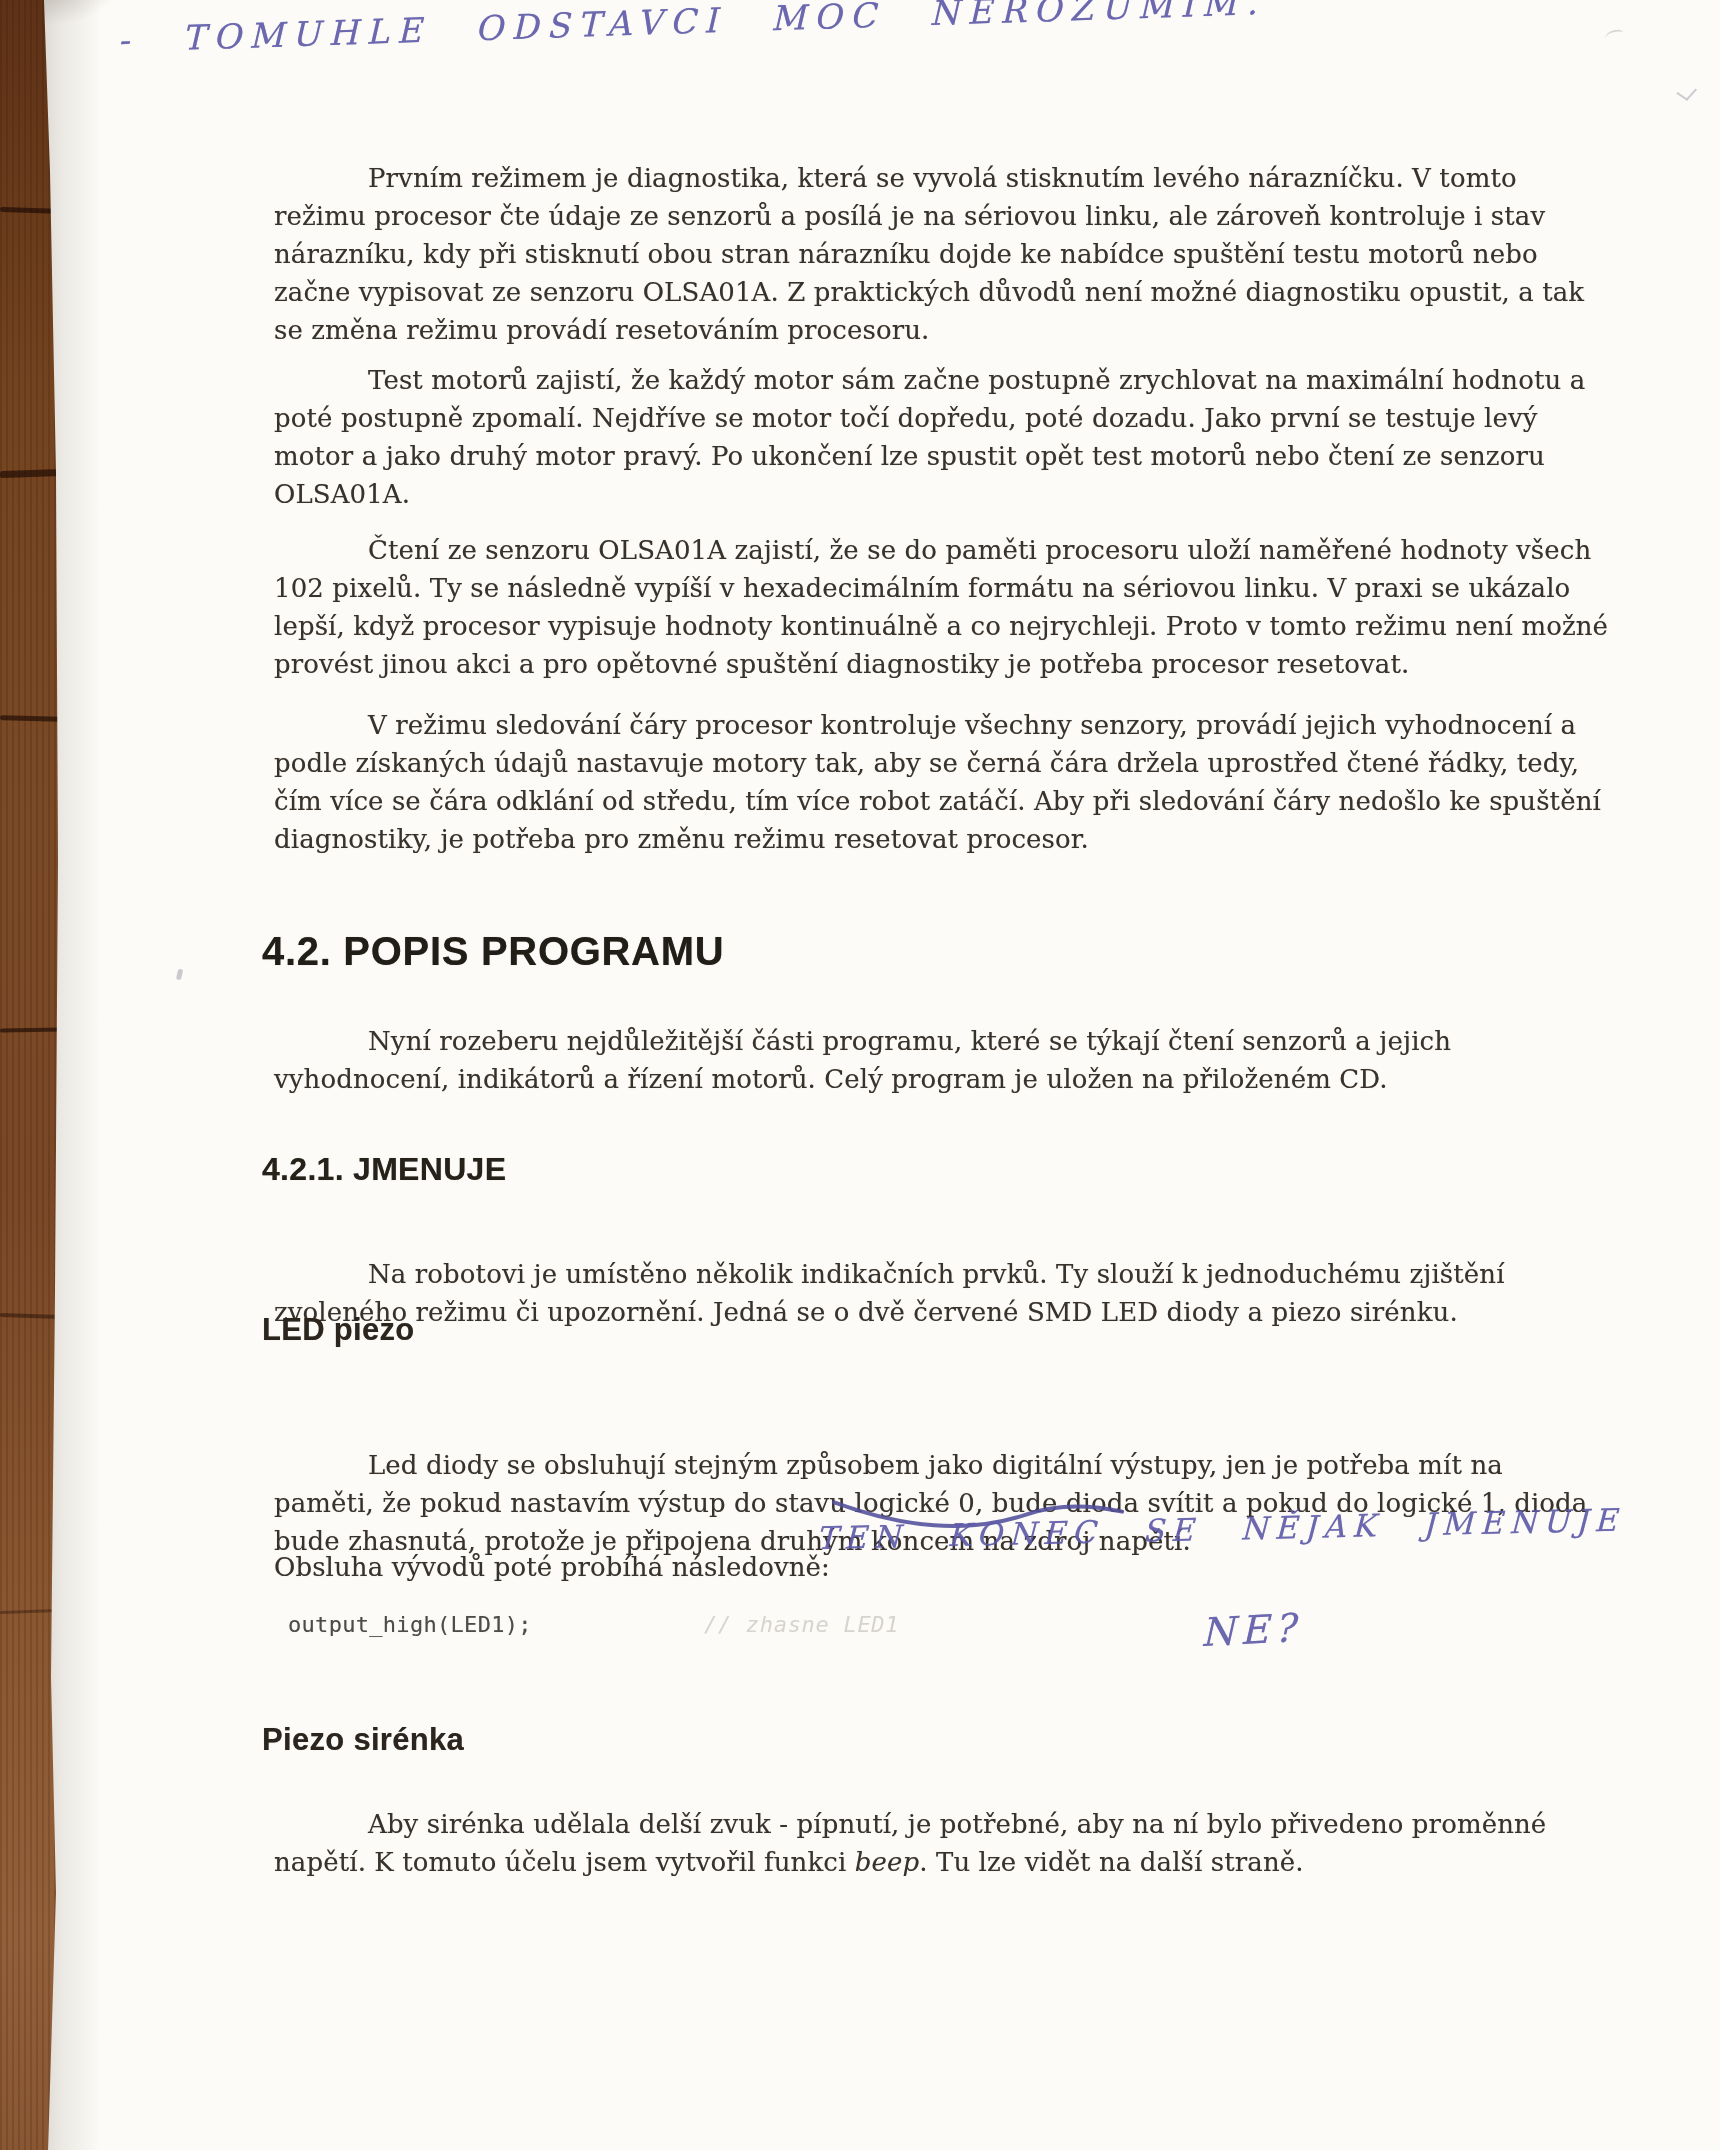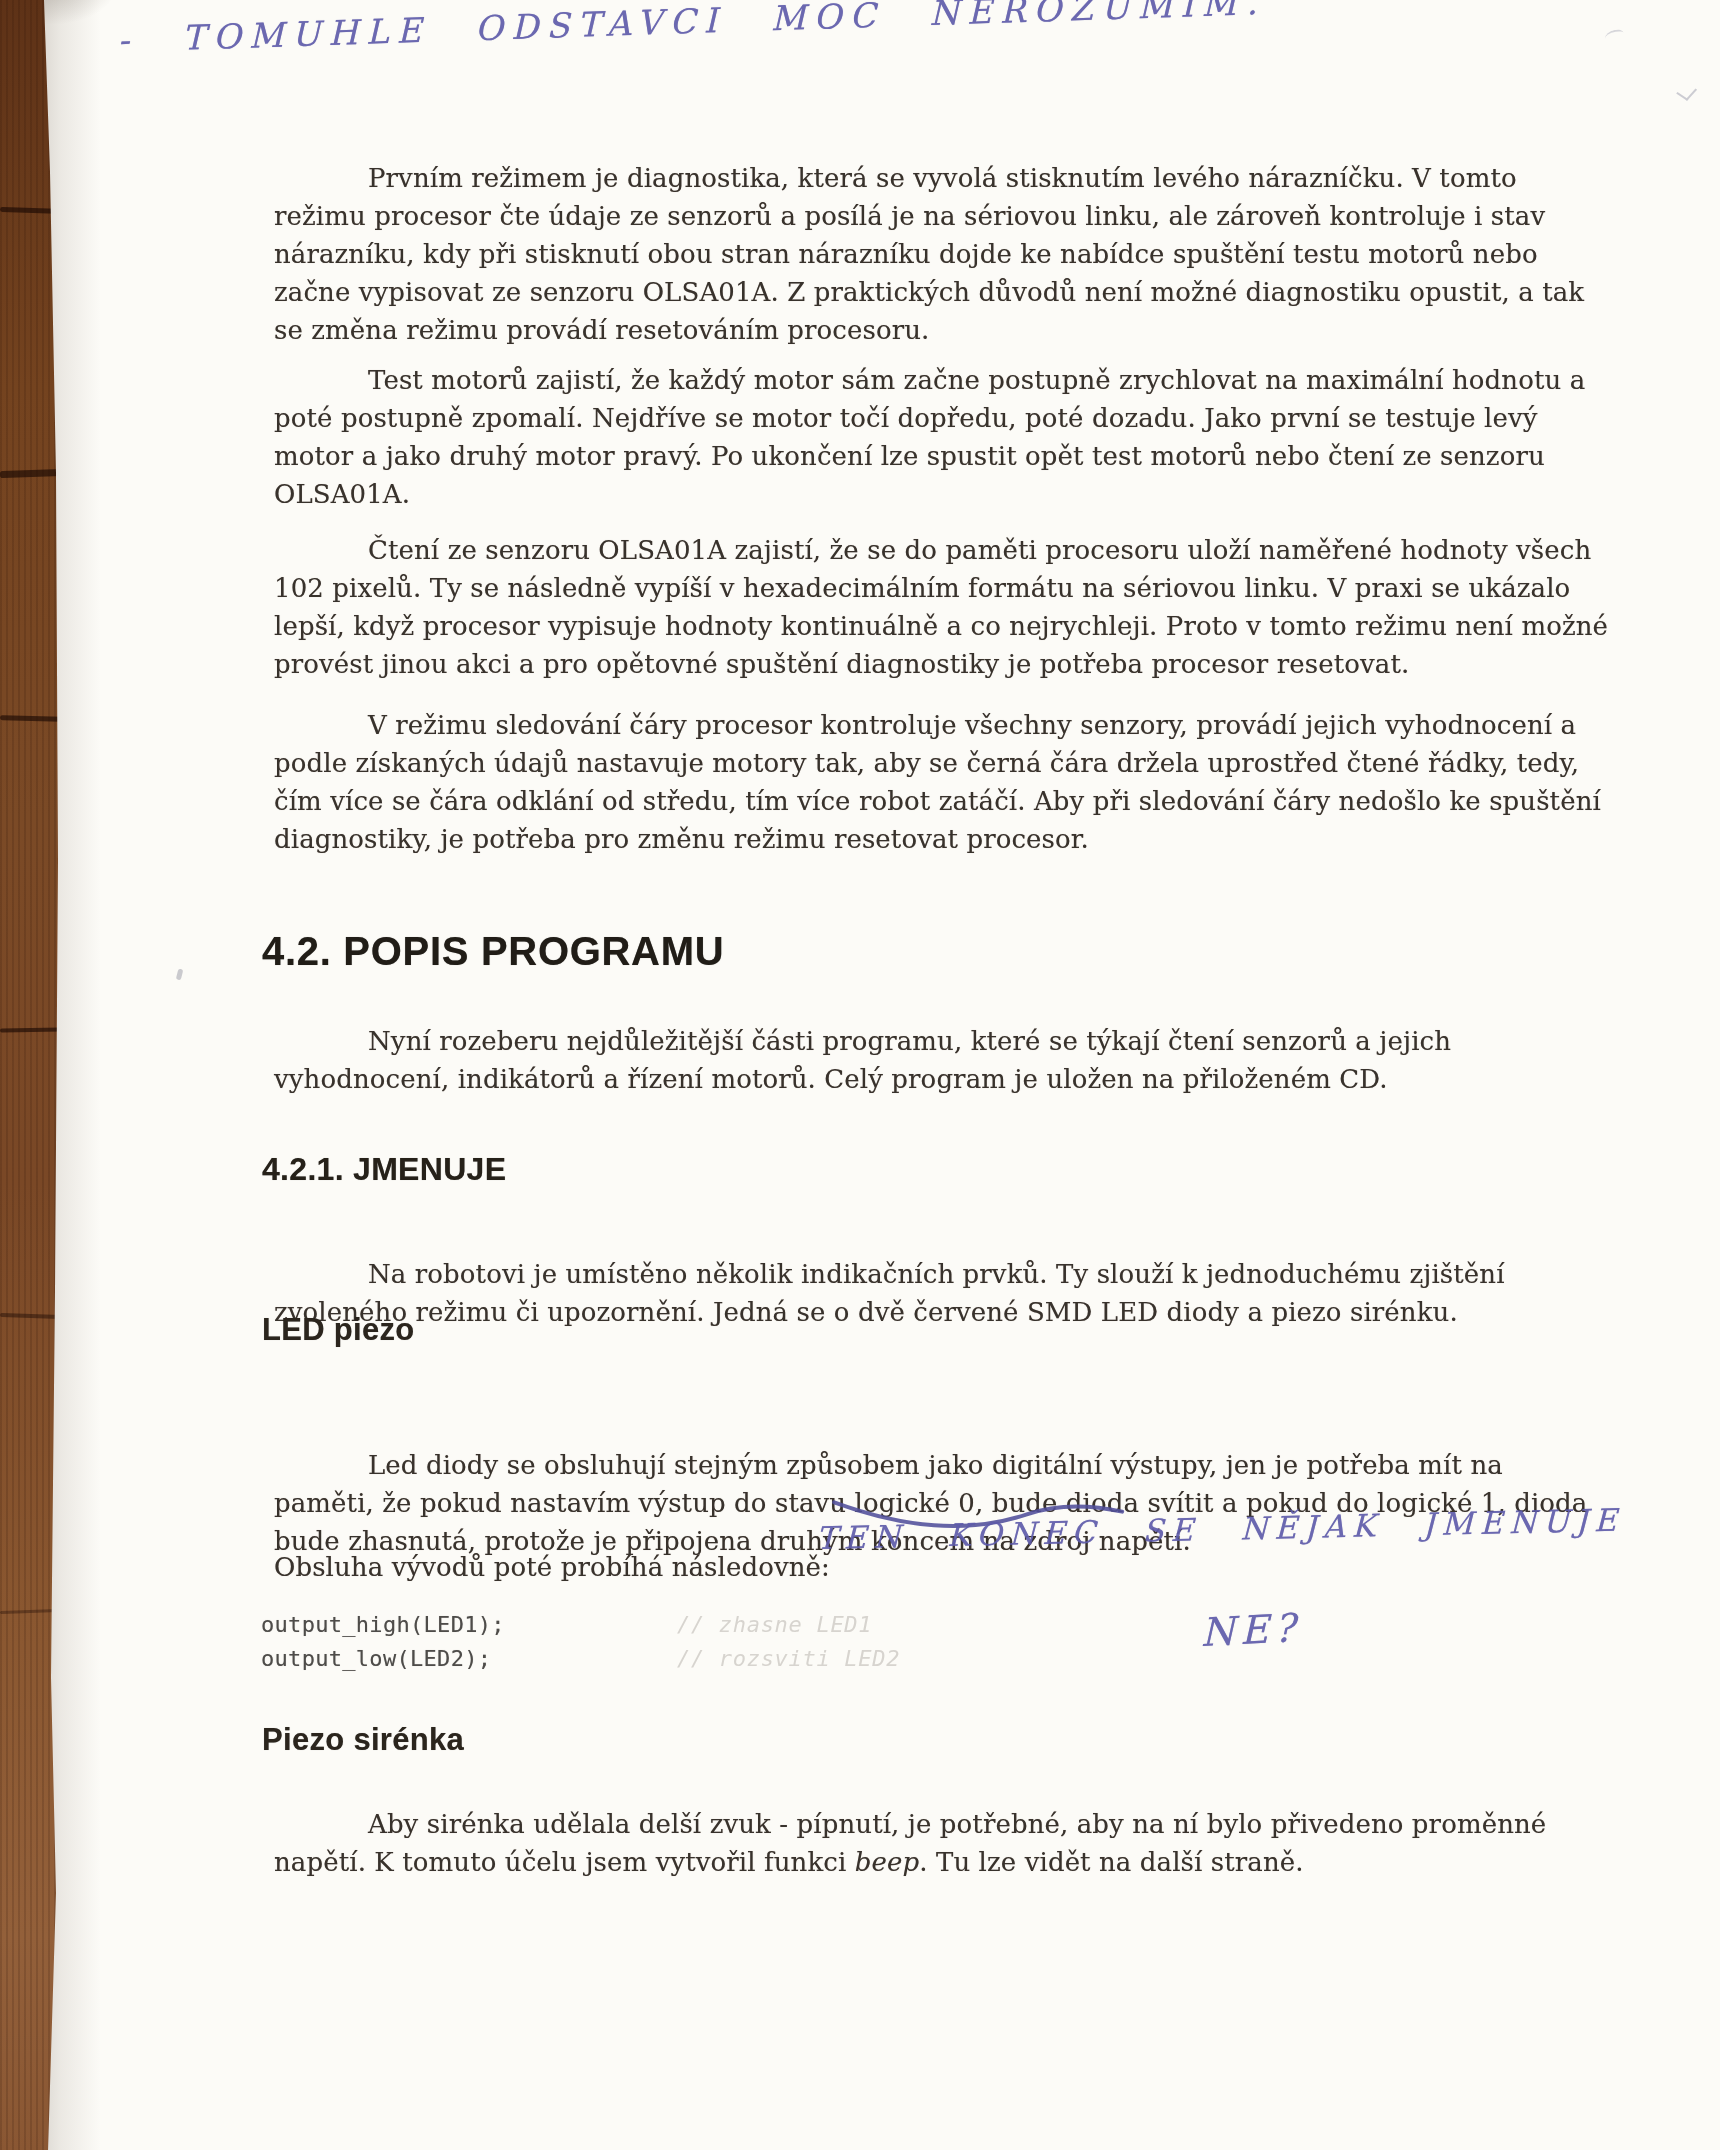--- a/index.html
+++ b/index.html
@@ -42,21 +42,21 @@
     color:#211d17;font-size:40px;letter-spacing:0.7px;text-shadow:0 0 0.7px rgba(0,0,0,.5);
   }
   .h-sub{
     left:262px;font-family:"Liberation Sans", sans-serif;font-weight:bold;
     color:#262119;font-size:32px;letter-spacing:0.3px;text-shadow:0 0 0.7px rgba(0,0,0,.45);
   }
   .h-para{
     left:262px;font-family:"Liberation Sans", sans-serif;font-weight:bold;
     color:#2b251d;font-size:31px;letter-spacing:0.3px;text-shadow:0 0 0.7px rgba(0,0,0,.4);
   }
-  .code-block{position:absolute;left:261px;top:1608px;font-family:"DejaVu Sans Mono", monospace;font-size:22px;line-height:34px;color:#4e4c49;}
+  .code-block{position:absolute;left:288px;top:1608px;font-family:"DejaVu Sans Mono", monospace;font-size:22px;line-height:34px;color:#4e4c49;}
   .code-row{display:flex;}
   .code-row .code{width:397px;letter-spacing:0.3px;text-shadow:0 0 0.7px rgba(70,70,70,.4);}
   .code-row .comment{color:#d7d4cf;font-style:italic;letter-spacing:0.7px;margin-left:19px;}
   .em{font-style:italic;text-align:right;}
   
   .hand{
     position:absolute;font-family:"DejaVu Serif", serif;font-style:italic;
     color:#5f5cab;opacity:.92;text-shadow:0 0 0.7px rgba(70,66,150,.5);
     transform-origin:left center;white-space:nowrap;
   }
@@ -121,22 +121,18 @@
 <p class="print para" style="top:1536px;">Obsluha vývodů poté probíhá následovně:</p>
 
 <div class="hand hand-margin">TEN KONEC SE NĚJAK JMENUJE</div>
 <div class="hand hand-q">NE?</div>
 
 <div class="code-block">
   <div class="code-row">
     <span class="code">output_high(LED1);</span>
     <span class="comment">// zhasne  LED1</span>
   </div>
-  <div class="code-row">
-    <span class="code">output_low(LED2);</span>
-    <span class="comment">// rozsviti LED2</span>
-  </div>
 </div>
 
 <div class="print h-para" style="top:1722px;">Piezo sirénka</div>
 
 <p class="print para indent" style="top:1793px;"><span>Aby sirénka udělala delší zvuk - pípnutí, je potřebné, aby na ní bylo přivedeno proměnné napětí. K tomuto účelu jsem vytvořil funkci </span><span class="em">beep</span><span>. Tu lze vidět na další straně.</span></p>
 
 
 </body></html>

